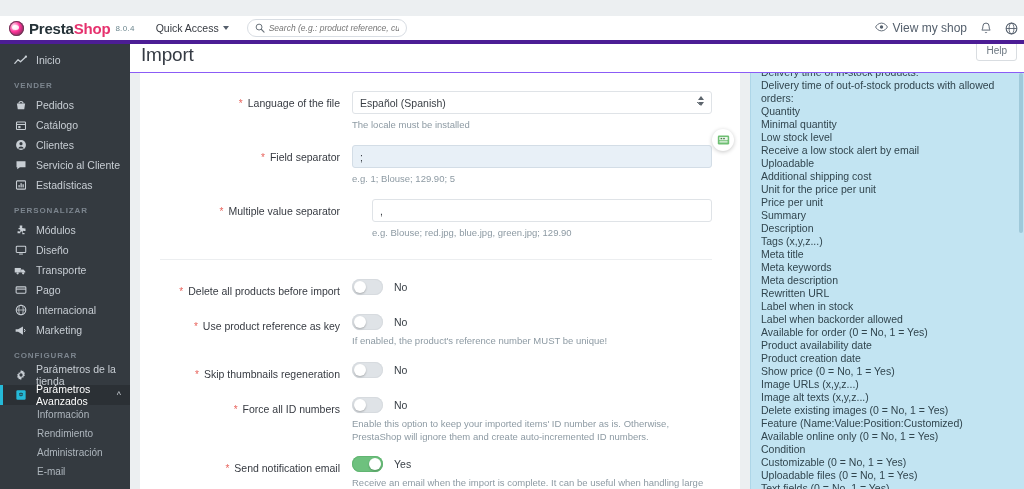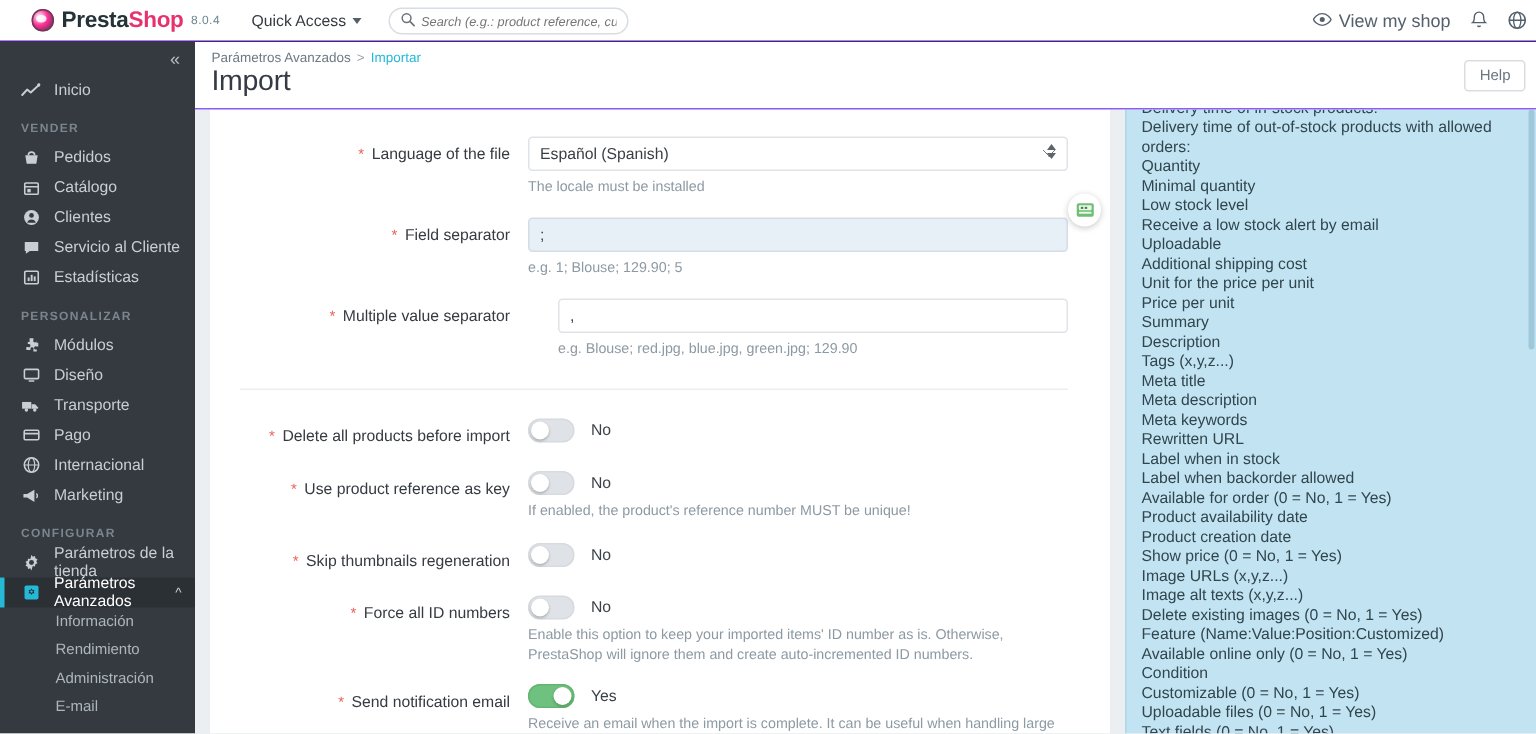--- a/index.html
+++ b/index.html
@@ -6,26 +6,25 @@
   html, body {
     width: 1024px; height: 489px;
     overflow: hidden;
     font-family: "Liberation Sans", sans-serif;
     background: #eceff1;
   }
   body { position: relative; }
 
   
   .topbar {
-    position: absolute; top: 0; left: 0; width: 1024px; height: 28px;
+    position: absolute; top: 16px; left: 0; width: 1024px; height: 28px;
     background: #ffffff;
     display: flex; align-items: center;
-    border-bottom: 1px solid #4c1d95;
+    border-bottom: 4px solid #4c1d95;
     z-index: 30;
-    padding-left: 12px;
   }
   .brand { display: flex; align-items: center; margin-left: 9px; }
   .brand-logo {
     width: 15px; height: 15px; border-radius: 50%;
     background: radial-gradient(circle at 35% 35%, #ffffff 0%, #f39 40%, #8b2a5e 75%, #3a3a4a 100%);
     box-shadow: inset 0 0 0 1px #6b3b57;
     position: relative;
   }
   .brand-logo::after{
     content:""; position:absolute; left:3px; top:4px; width:7px; height:5px;
@@ -537,22 +536,22 @@
       <div class="blue-line">Low stock level</div>
       <div class="blue-line">Receive a low stock alert by email</div>
       <div class="blue-line">Uploadable</div>
       <div class="blue-line">Additional shipping cost</div>
       <div class="blue-line">Unit for the price per unit</div>
       <div class="blue-line">Price per unit</div>
       <div class="blue-line">Summary</div>
       <div class="blue-line">Description</div>
       <div class="blue-line">Tags (x,y,z...)</div>
       <div class="blue-line">Meta title</div>
+      <div class="blue-line">Meta keywords</div>
       <div class="blue-line">Meta description</div>
-      <div class="blue-line">Meta keywords</div>
       <div class="blue-line">Rewritten URL</div>
       <div class="blue-line">Label when in stock</div>
       <div class="blue-line">Label when backorder allowed</div>
       <div class="blue-line">Available for order (0 = No, 1 = Yes)</div>
       <div class="blue-line">Product availability date</div>
       <div class="blue-line">Product creation date</div>
       <div class="blue-line">Show price (0 = No, 1 = Yes)</div>
       <div class="blue-line">Image URLs (x,y,z...)</div>
       <div class="blue-line">Image alt texts (x,y,z...)</div>
       <div class="blue-line">Delete existing images (0 = No, 1 = Yes)</div>

